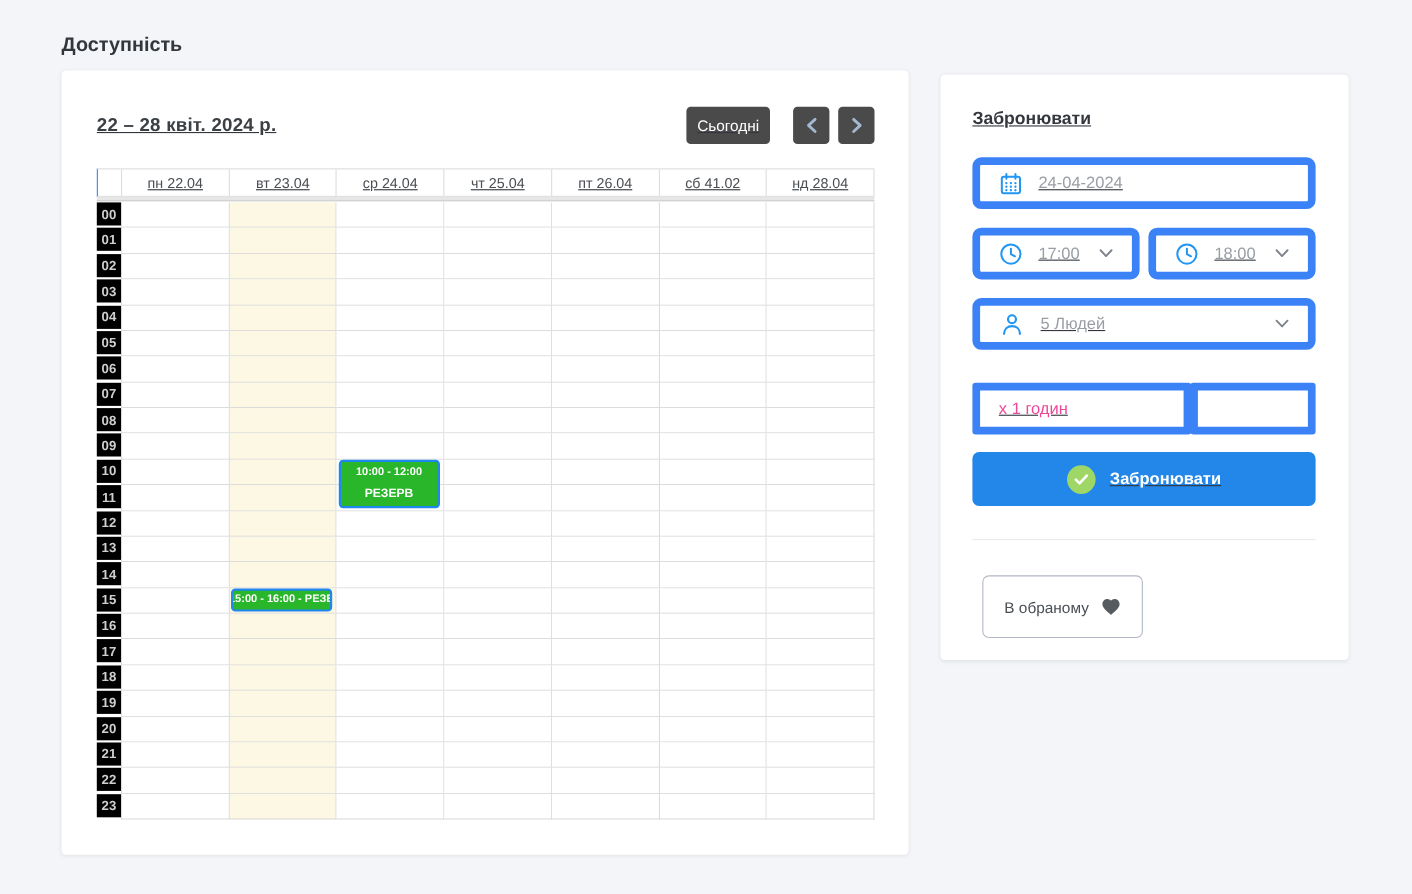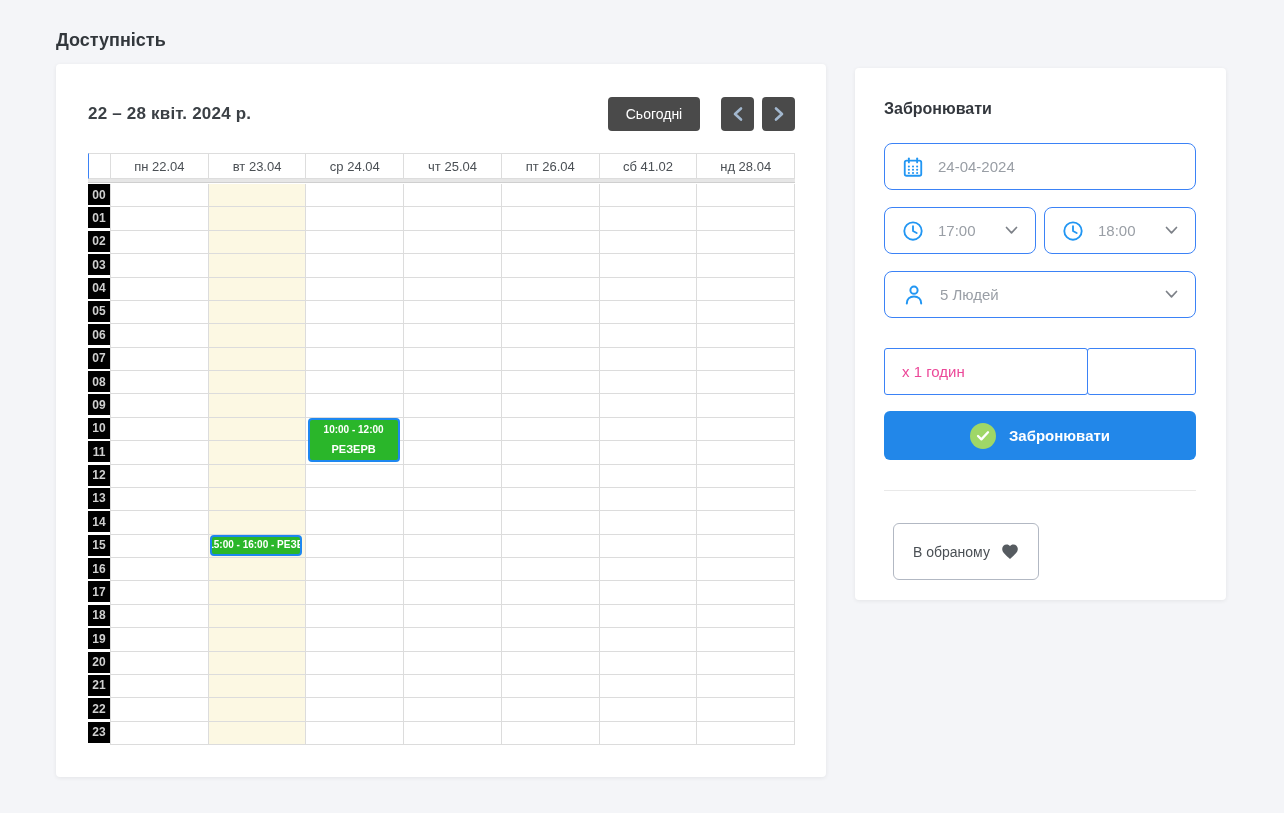--- a/index.html
+++ b/index.html
@@ -6,33 +6,33 @@
   html,body { width:1284px; height:813px; }
   body {
     background:#f4f5f8;
     font-family:"Liberation Sans", sans-serif;
     color:#33373d;
     overflow:hidden;
   }
   .page { padding:30px 58px 36px 56px; }
   .page-title { font-size:18px; font-weight:bold; color:#32373c; margin-bottom:13px; }
   .layout { display:flex; align-items:flex-start; gap:29px; }
-  .card { background:#fff; border-radius:4px; box-shadow:0 1px 4px rgba(0,0,0,0.07); }
+  .card { background:#fff; border-radius:4px; box-shadow:0 1px 4px rgba(0,0,0,0.07);text-decoration:underline; }
 
   
   .calendar-card { width:770px; height:713px; padding:32px 31px 33px 32px; }
   .cal-toolbar { display:flex; justify-content:space-between; align-items:center; height:35px; margin-bottom:22px; }
   .date-range { font-size:17px; font-weight:bold; color:#3b4045; letter-spacing:0.2px; }
   .toolbar-buttons { display:flex; align-items:center; }
   .btn-dark {
     background:#4a4a4a; color:#fff; border:none; border-radius:4px;
     height:34px; cursor:pointer; font-family:"Liberation Sans", sans-serif;
     display:flex; align-items:center; justify-content:center;
   }
-  .btn-today { width:92px; font-size:14px; margin-right:21px; }
+  .btn-today { width:76px; font-size:14px; margin-right:21px; }
   .btn-nav { width:33px; }
   .btn-nav + .btn-nav { margin-left:8px; }
 
   .grid-header { display:flex; height:26px; border-top:1px solid #ddd; border-bottom:1px solid #ddd; border-left:1px solid #3b82f6; }
   .axis-head { width:22px; border-right:1px solid #ddd; }
   .day-head { flex:1; border-right:1px solid #ddd; display:flex; align-items:center; justify-content:center;
               font-size:13px; color:#4a4f54; }
   .grid-divider { height:4px; background:#e6e6e6; border-bottom:1px solid #cfcfcf; margin-bottom:1px; }
 
   .grid-body-wrap { position:relative; height:561px; }
@@ -57,21 +57,21 @@
   }
   .event.multi { justify-content:flex-start; padding-top:5px; }
   .event.multi .ev-line + .ev-line { margin-top:9px; font-size:11px; }
   .event.single { justify-content:center; }
   .ev-line { font-size:10px; font-weight:bold; line-height:1; white-space:nowrap; }
 
   
   .booking-card { width:371px; height:532px; margin-top:4px; padding:32px 30px 28px 29px; }
   .booking-title { font-size:16px; font-weight:bold; color:#33373d; margin-bottom:25px; }
   .field {
-    border:1px solid #3b82f6; border-radius:8px; height:47px;
+    border:7px solid #3b82f6; border-radius:8px; height:47px;
     display:flex; align-items:center; padding:12px 17px; background:#fff; cursor:pointer;
   }
   .field .value { font-size:15px; color:#999ea5; margin-left:14px; }
   .date-field { margin-bottom:17px; }
   .row2 { display:flex; gap:8px; margin-bottom:17px; }
   .row2 .field { flex:1; }
   .chev { margin-left:auto; flex-shrink:0; }
   .people-field { margin-bottom:30px; }
   .duration-row { display:flex; margin-bottom:16px; }
   .duration-field { flex:2.28; border-radius:3px; cursor:default; }

